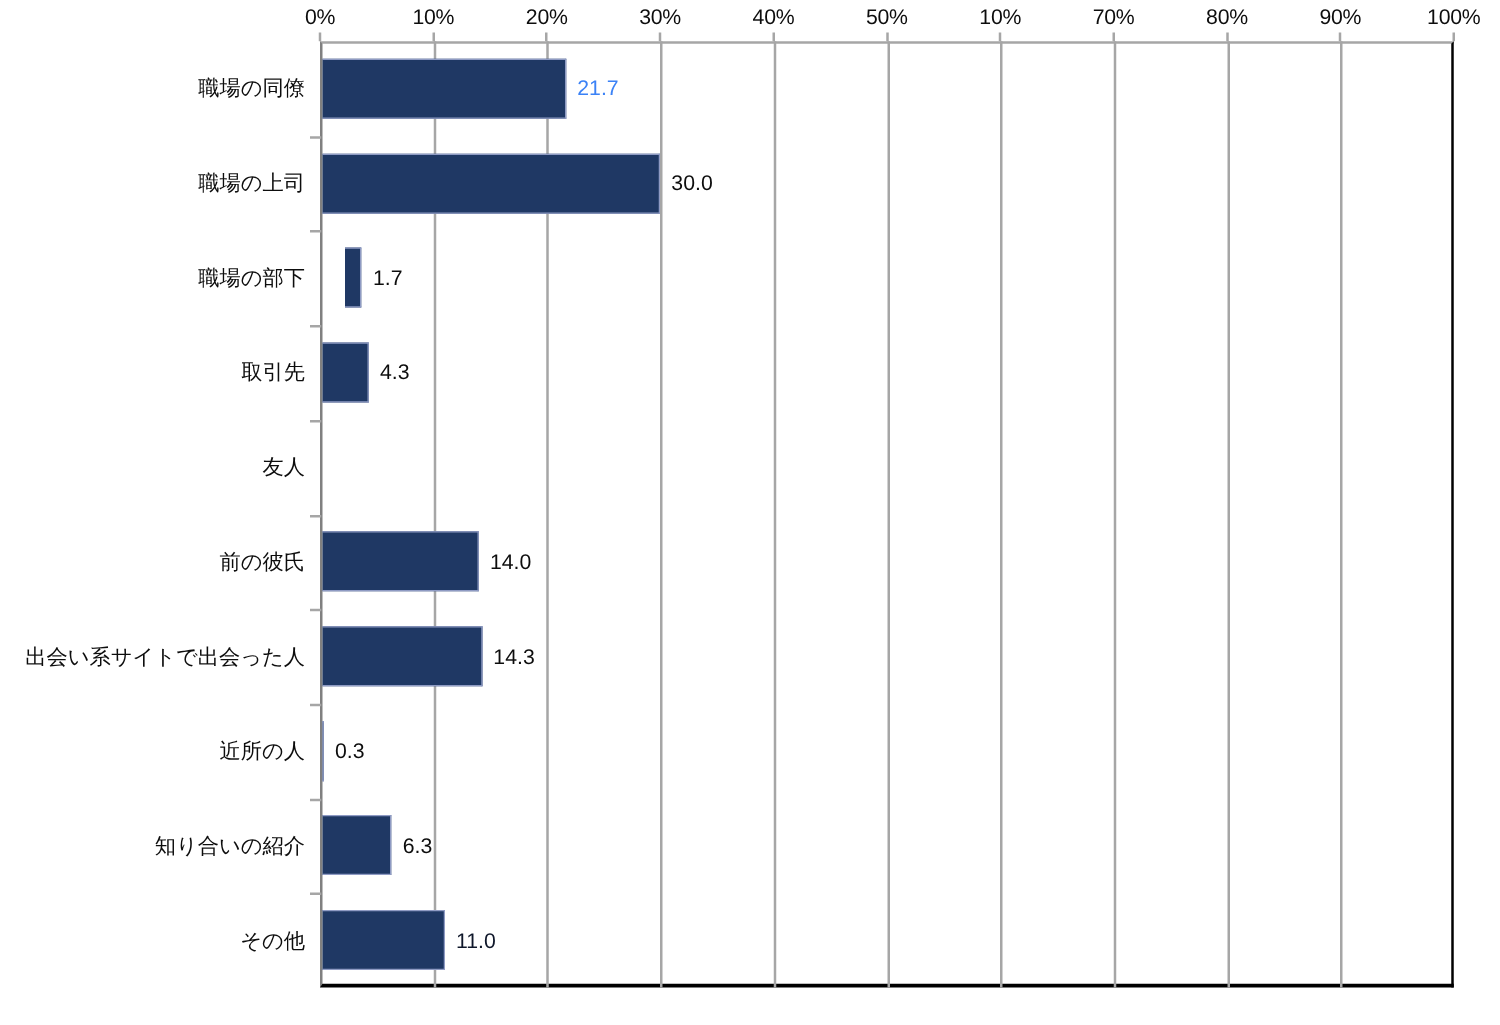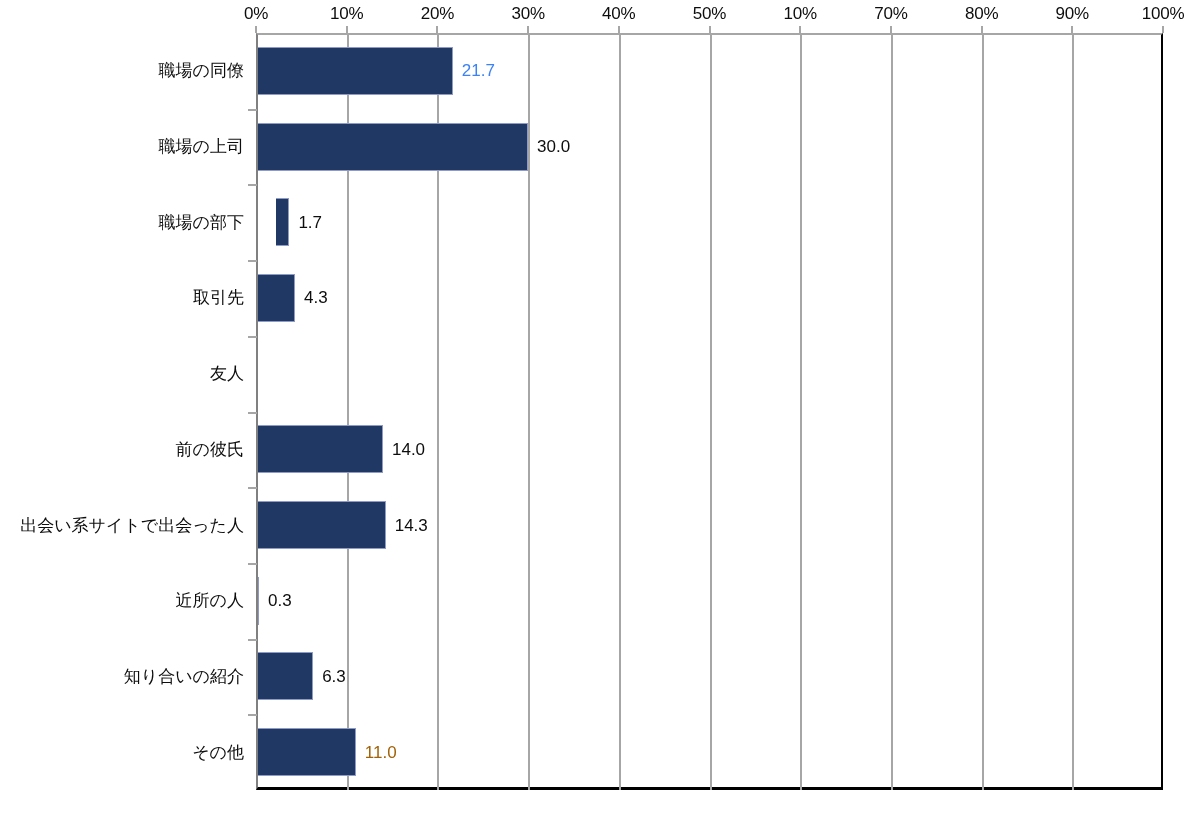--- a/index.html
+++ b/index.html
@@ -213,21 +213,21 @@
         <div class="cat-label" style="color: rgb(13, 13, 13);">知り合いの紹介</div>
         <div class="bar-wrap" style="top: 13.85px;">
           <div class="bar" style="width: 55.141px; background: rgb(31, 56, 100); border-color: rgb(143, 155, 196);"></div>
           <div class="bar-value" style="color: rgb(13, 13, 13);">6.3</div>
         </div>
       </div>
       <div class="row" style="top: 681.3px; height: 75.7px;">
         <div class="cat-label" style="color: rgb(13, 13, 13);">その他</div>
         <div class="bar-wrap" style="top: 13.85px;">
           <div class="bar" style="width: 97.77px; background: rgb(31, 56, 100); border-color: rgb(143, 155, 196);"></div>
-          <div class="bar-value" style="color: #a16207;">11.0</div>
+          <div class="bar-value" style="color: #0f172a;">11.0</div>
         </div>
       </div>
     </div>
 
 <div class="ytick" style="top: 108.7px; background: rgb(166, 166, 166);"></div>
     <div class="ytick" style="top: 184.4px; background: rgb(166, 166, 166);"></div>
     <div class="ytick" style="top: 260.1px; background: rgb(166, 166, 166);"></div>
     <div class="ytick" style="top: 335.8px; background: rgb(166, 166, 166);"></div>
     <div class="ytick" style="top: 411.5px; background: rgb(166, 166, 166);"></div>
     <div class="ytick" style="top: 487.2px; background: rgb(166, 166, 166);"></div>

